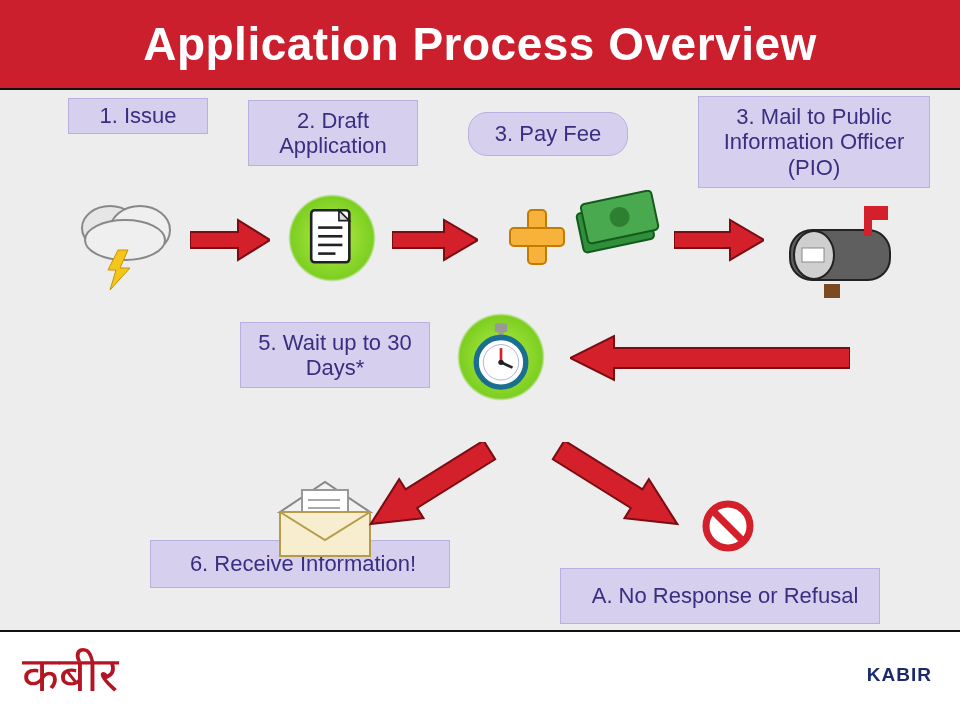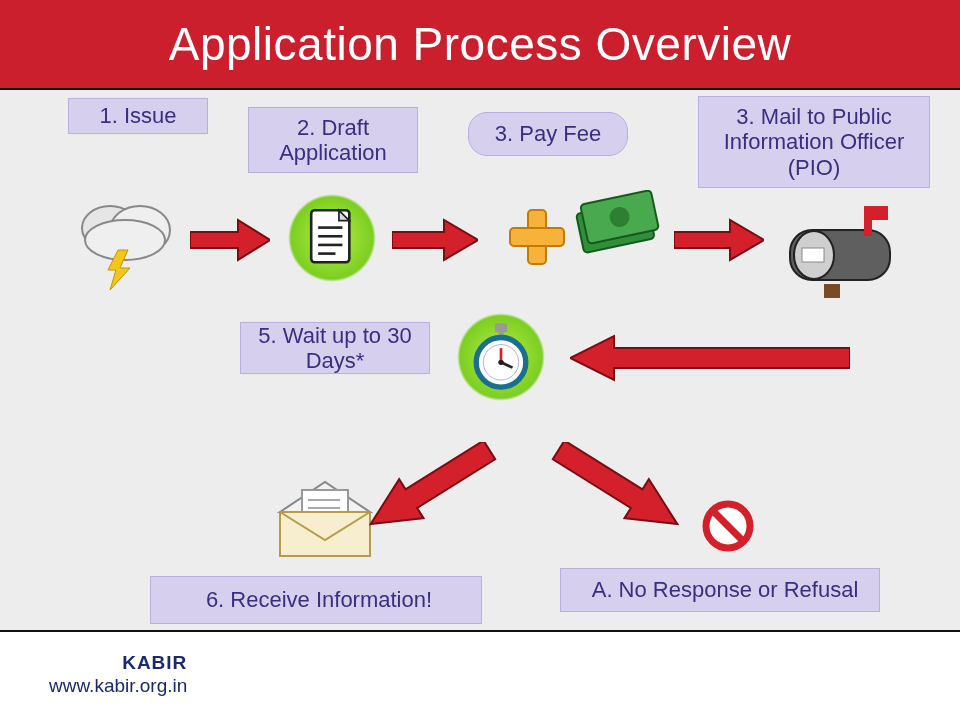--- a/index.html
+++ b/index.html
@@ -15,21 +15,21 @@
     width: 100%;
     height: 90px;
     background: #cc1f2e;
     border-bottom: 2px solid #111;
     display: flex;
     align-items: center;
     justify-content: center;
   }
   .title-bar h1 {
     color: #fff;
-    font-weight: 400;
+    font-weight: 700;
     font-size: 46px;
     letter-spacing: .5px;
   }
   .canvas {
     position: relative;
     width: 960px;
     height: 540px;
     background: #ededed;
   }
   .step-box {
@@ -95,32 +95,32 @@
 <body>
 
 <div class="title-bar">
   <h1>Application Process Overview</h1>
 </div>
 
 <div class="canvas">
 
   <div class="step-box" style="left:68px; top:8px; width:140px; height:36px;">1. Issue</div>
 
-  <div class="step-box" style="left:248px; top:17px; width:170px; height:66px;">2. Draft Application</div>
+  <div class="step-box" style="left:248px; top:10px; width:170px; height:66px;">2. Draft Application</div>
 
   <div class="step-box" style="left:468px; top:22px; width:160px; height:44px;border-radius:19px;">3. Pay Fee</div>
 
   <div class="step-box" style="left:698px; top:6px; width:232px; height:92px;">3. Mail to Public Information Officer (PIO)</div>
 
-  <div class="step-box" style="left:240px; top:232px; width:190px; height:52px;">5. Wait up to 30 Days*</div>
-
-
-  <div class="step-box" style="left:150px; top:486px; width:332px; height:48px;padding-left:16px;">6. Receive Information!</div>
-
-  <div class="step-box" style="left:560px; top:478px; width:320px; height:44px;padding-left:20px;">A. No Response or Refusal</div>
+  <div class="step-box" style="left:240px; top:232px; width:190px; height:66px;">5. Wait up to 30 Days*</div>
+
+
+  <div class="step-box" style="left:150px; top:450px; width:300px; height:48px;padding-left:16px;">6. Receive Information!</div>
+
+  <div class="step-box" style="left:560px; top:478px; width:320px; height:56px;padding-left:20px;">A. No Response or Refusal</div>
 
   <div class="icon-slot" style="left:70px; top:100px; width:110px; height:100px;">
     <svg viewBox="0 0 110 100">
       <ellipse cx="40" cy="38" rx="28" ry="22" fill="#e6e6e6" stroke="#888" stroke-width="2"></ellipse>
       <ellipse cx="70" cy="40" rx="30" ry="24" fill="#efefef" stroke="#888" stroke-width="2"></ellipse>
       <ellipse cx="55" cy="50" rx="40" ry="20" fill="#efefef" stroke="#888" stroke-width="2"></ellipse>
       <polygon points="48,60 58,60 50,78 60,78 40,100 46,80 38,80" fill="#f3c61a" stroke="#c79200" stroke-width="1"></polygon>
     </svg>
   </div>
 
@@ -229,17 +229,17 @@
     <svg viewBox="0 0 140 90">
         <g transform="rotate(32 70 45)">
       <polygon fill="#d3202a" stroke="#7a0c12" stroke-width="2" points="0,34 92,34 92,22 140,45 92,68 92,56 0,56"></polygon>
         </g>
       </svg>
   </div>
 
 </div>
 
 <div class="footer">
+  <div class="logo-text">कबीर</div>
   <div class="org">
     <div class="brand">KABIR</div>
-    <div>www.kabir.org.in</div>
   </div>
 </div>
 
 </body></html>

